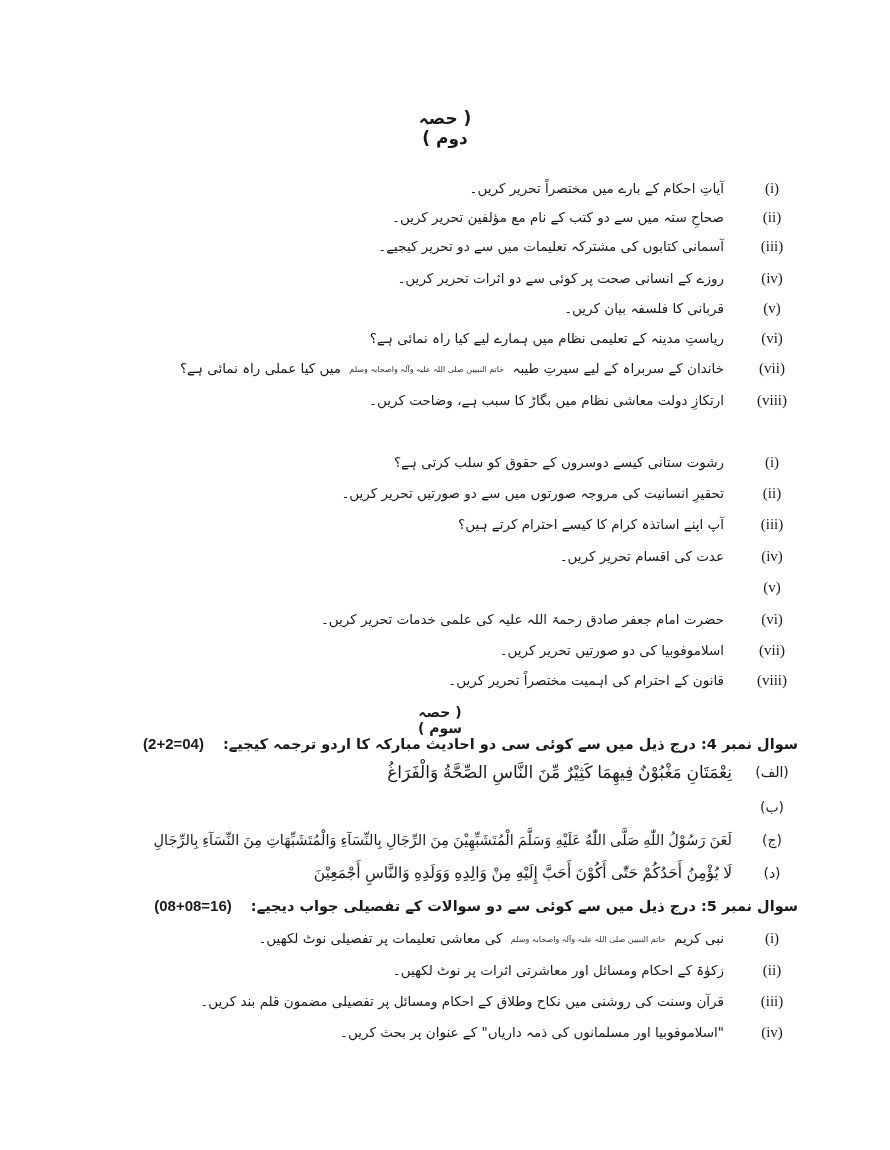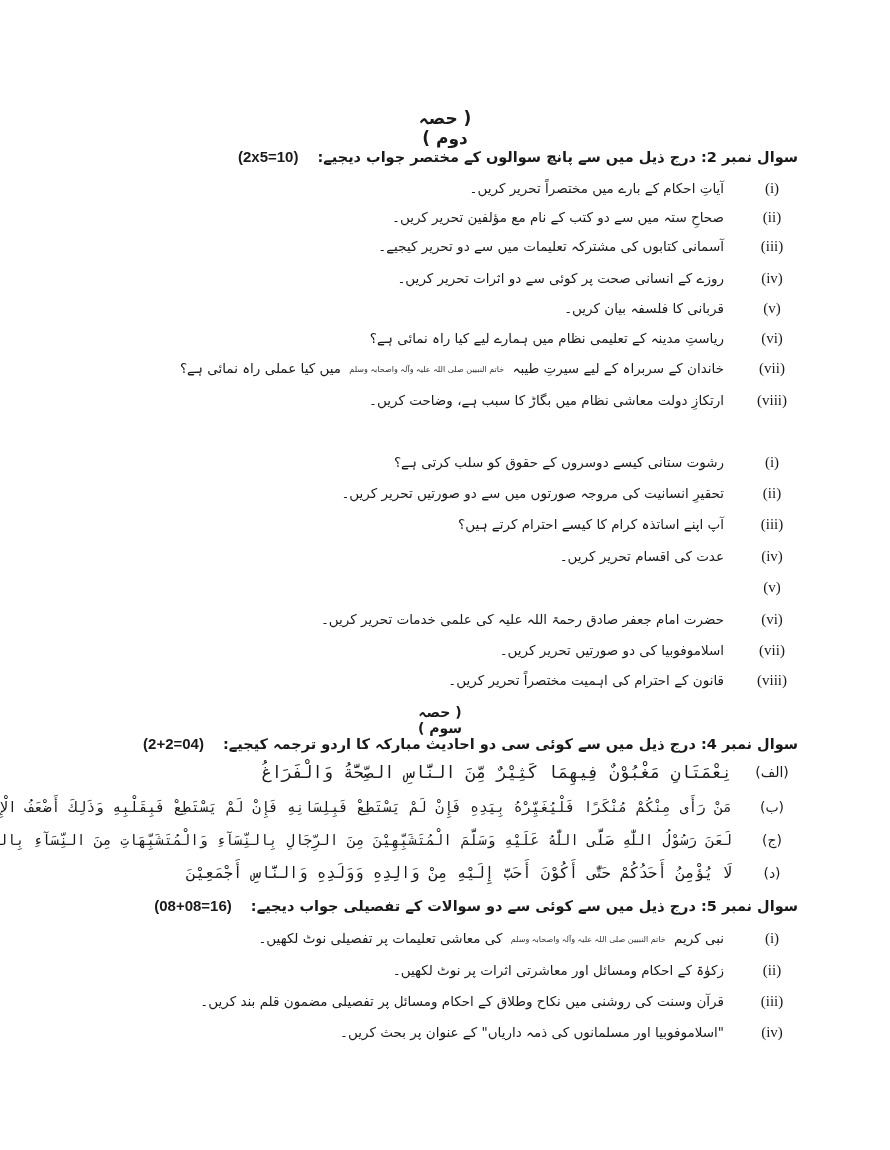--- a/index.html
+++ b/index.html
@@ -21,35 +21,30 @@
     .item {
       position: absolute; right: 92px; height: 24px; direction: rtl; white-space: nowrap;
       display: flex; align-items: center;
     }
     .item .num {
       width: 52px; display: inline-block; text-align: center;
       font-family: "Liberation Serif", serif; font-size: 15px; direction: ltr;
     }
     .item .txt { font-size: 13.5px; margin-right: 22px; }
     .arabic .num { font-family: "DejaVu Sans", sans-serif; font-size: 14px; }
-    .arabic .txt { font-size: 17px; font-family: Liberation Mono, monospace; margin-right: 14px; }
+    .arabic .txt { font-size: 17px; font-family: Liberation Sans, sans-serif; margin-right: 14px; }
     .honor { font-size: 8px; color: #333; vertical-align: middle; margin: 0 4px; }
   </style>
 </head>
 <body>
 
 <div class="page">
 
   <div class="section-title" style="left:400px; top:108px; width:90px;">( حصہ دوم )</div>
 
-  <div class="qhead" style="top:148px;">
-    <span class="qlabel">سوال نمبر 2:</span>
-    <span>درج ذیل میں سے پانچ سوالوں کے مختصر جواب دیجیے:</span>
-    <span class="marks">(2x5=10)</span>
-  </div>
 
   <div class="item" style="top:176px;">
       <span class="num">(i)</span>
       <span class="txt">آیاتِ احکام کے بارے میں مختصراً تحریر کریں۔</span>
     </div>
   <div class="item" style="top:205px;">
       <span class="num">(ii)</span>
       <span class="txt">صحاحِ ستہ میں سے دو کتب کے نام مع مؤلفین تحریر کریں۔</span>
     </div>
   <div class="item" style="top:234px;">
@@ -121,21 +116,20 @@
     <span>درج ذیل میں سے کوئی سی دو احادیث مبارکہ کا اردو ترجمہ کیجیے:</span>
     <span class="marks">(2+2=04)</span>
   </div>
 
   <div class="item arabic" style="top:760px;">
       <span class="num">(الف)</span>
       <span class="txt">نِعْمَتَانِ مَغْبُوْنٌ فِيهِمَا كَثِيْرٌ مِّنَ النَّاسِ الصِّحَّةُ وَالْفَرَاغُ</span>
     </div>
   <div class="item arabic" style="top:795px; right:92px;">
       <span class="num">(ب)</span>
-      <span class="txt" style="font-size:14.5px;">مَنْ رَأَى مِنْكُمْ مُنْكَرًا فَلْيُغَيِّرْهُ بِيَدِهِ فَإِنْ لَمْ يَسْتَطِعْ فَبِلِسَانِهِ فَإِنْ لَمْ يَسْتَطِعْ فَبِقَلْبِهِ وَذَلِكَ أَضْعَفُ الْإِيمَانِ</span>
     </div>
   <div class="item arabic" style="top:828px;">
       <span class="num">(ج)</span>
       <span class="txt" style="font-size:14.5px;margin-left:20px;">لَعَنَ رَسُوْلُ اللّٰهِ صَلَّى اللّٰهُ عَلَيْهِ وَسَلَّمَ الْمُتَشَبِّهِيْنَ مِنَ الرِّجَالِ بِالنِّسَآءِ وَالْمُتَشَبِّهَاتِ مِنَ النِّسَآءِ بِالرِّجَالِ</span>
     </div>
   <div class="item arabic" style="top:861px;">
       <span class="num">(د)</span>
       <span class="txt" style="font-size:15.5px;">لَا يُؤْمِنُ أَحَدُكُمْ حَتّٰى أَكُوْنَ أَحَبَّ إِلَيْهِ مِنْ وَالِدِهِ وَوَلَدِهِ وَالنَّاسِ أَجْمَعِيْنَ</span>
     </div>
 

